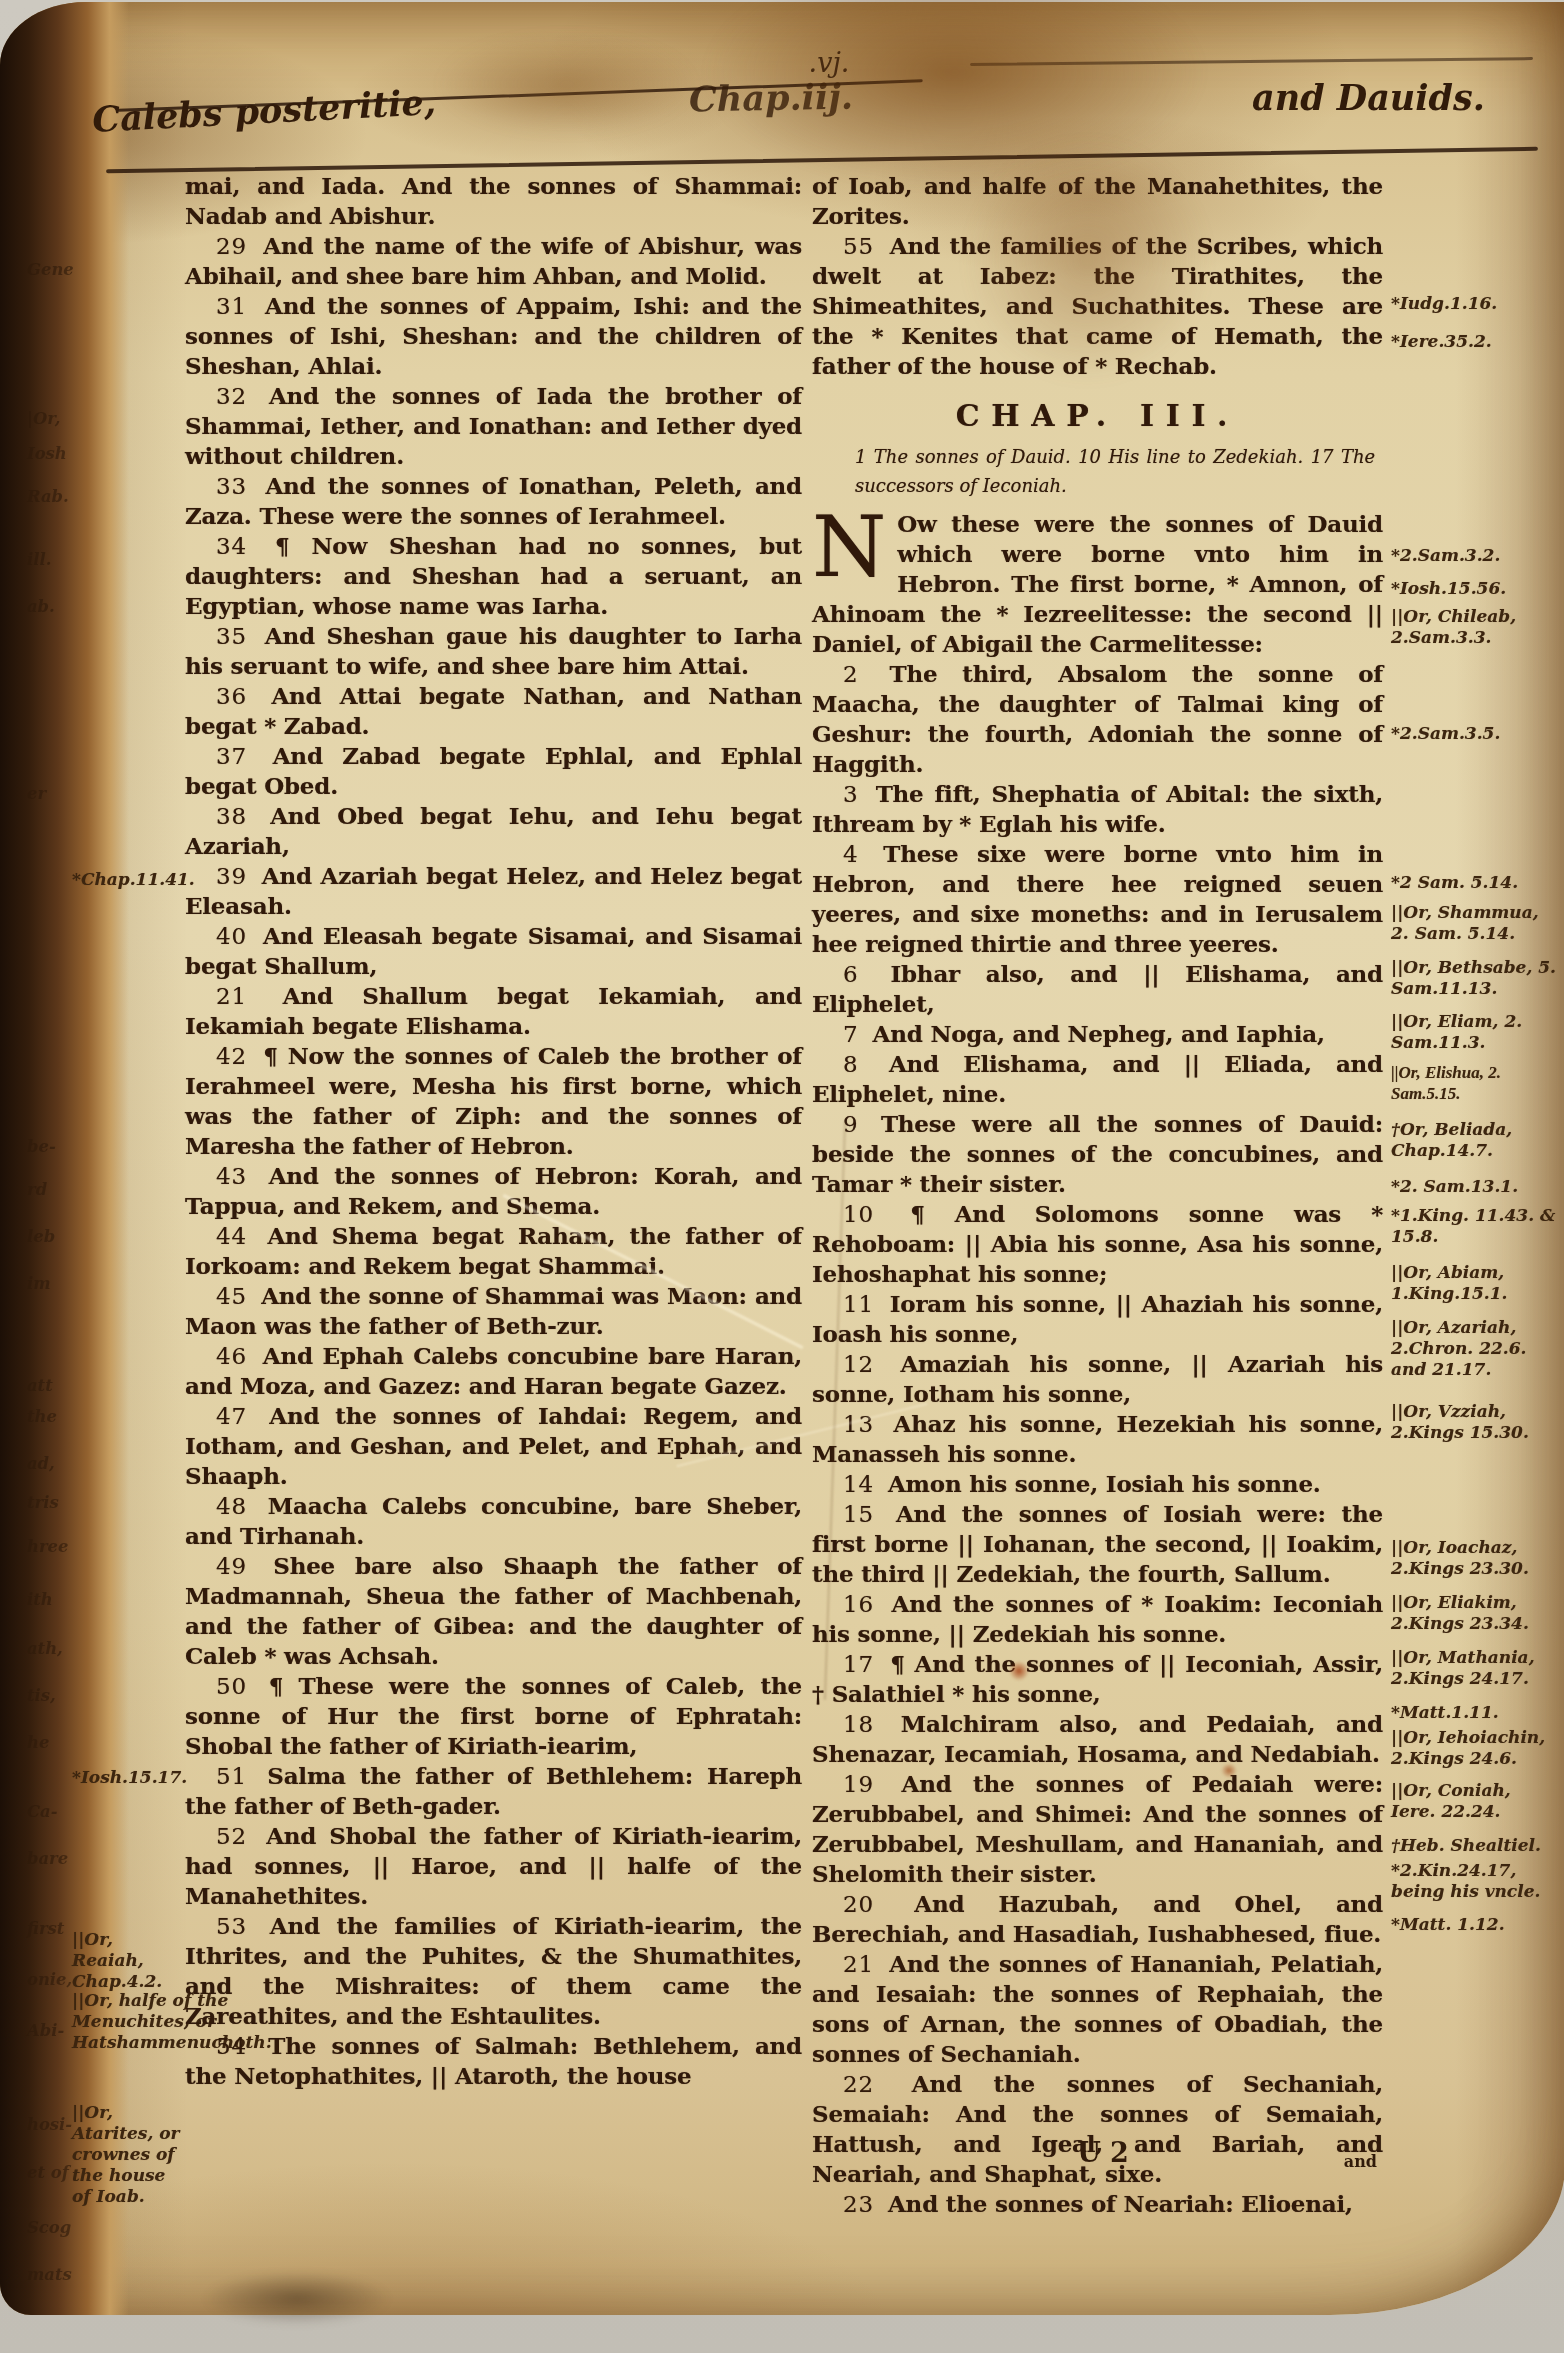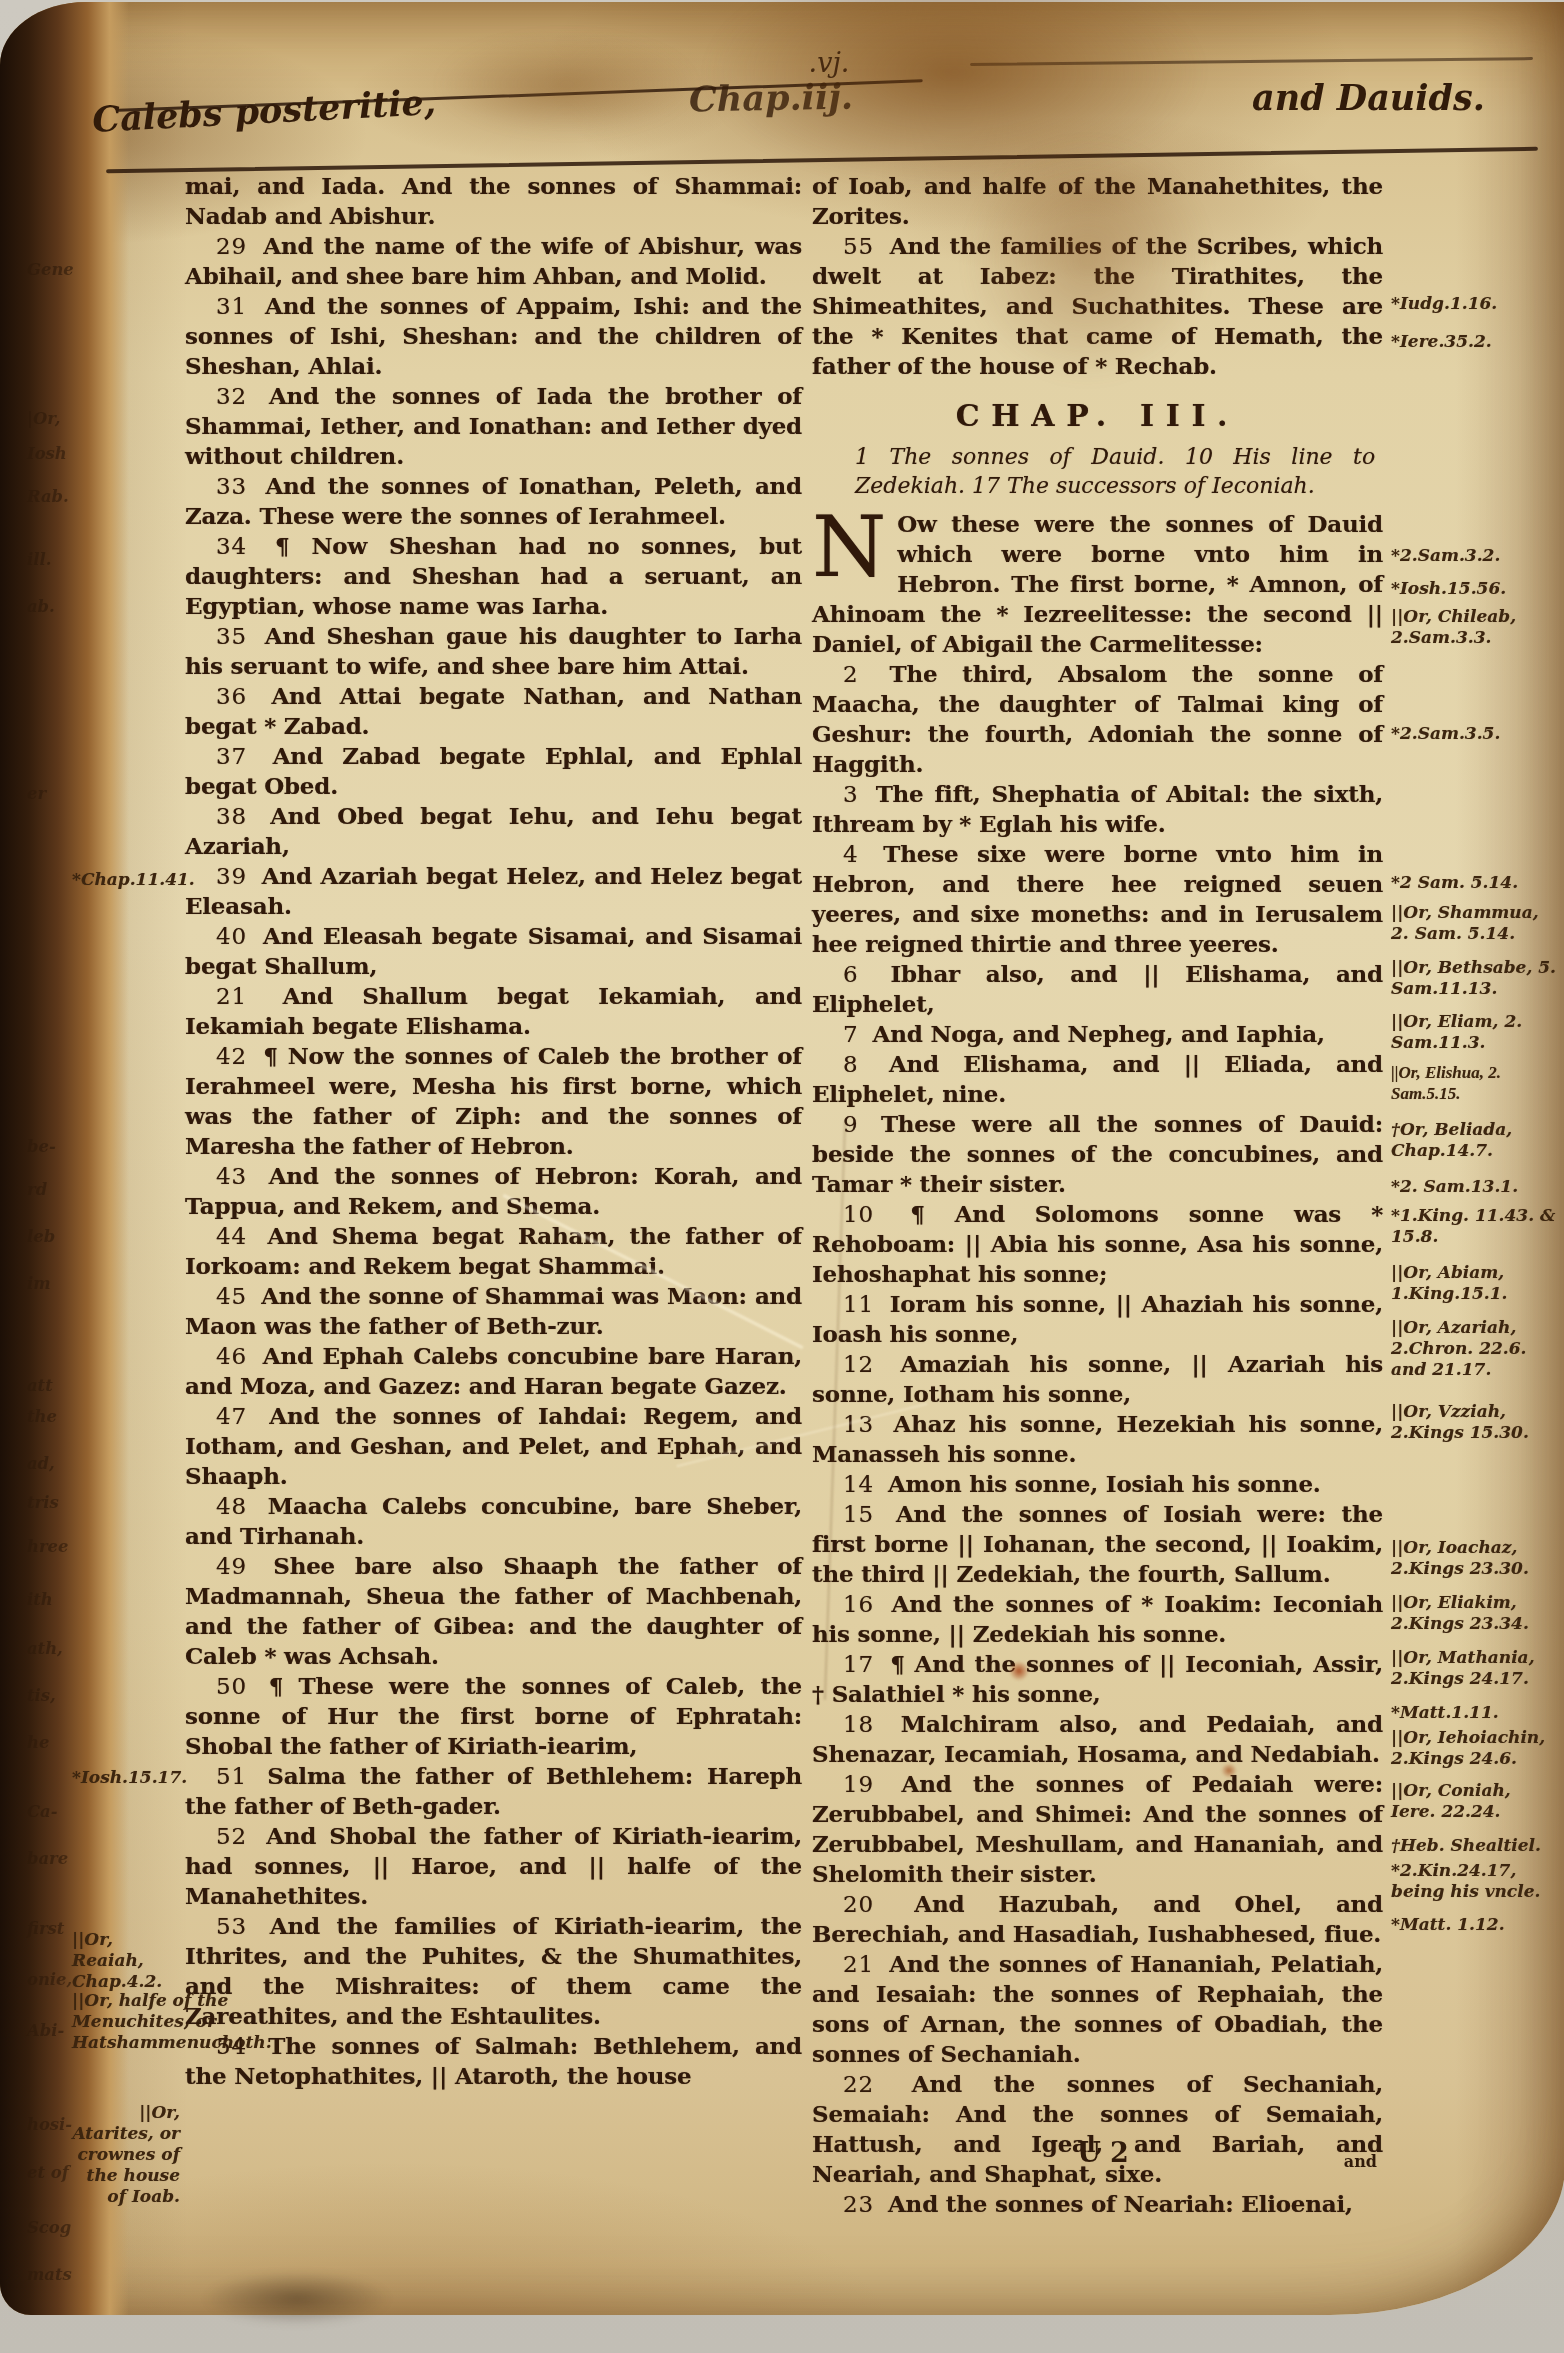--- a/index.html
+++ b/index.html
@@ -40,21 +40,21 @@
   .col{position:absolute;top:169px;font-weight:700;font-size:23px;line-height:30px;
        color:#30190a;text-align:justify;letter-spacing:-0.2px;
        text-shadow:0 0 0.8px rgba(48,25,10,.55);}
   #left-column{left:185px;width:617px;height:2113px;}
   #right-column{left:812px;width:571px;height:2003px;}
   .col p{margin:0;text-indent:31px;}
   .col p.flush{text-indent:0;}
   .vnum{font-weight:400;letter-spacing:0.8px;margin-right:6.3px;}
   #chap-heading{text-align:center;font-weight:600;font-size:30px;letter-spacing:11.7px;
       text-indent:0;margin:20.3px 0 11px 0;font-family:"DejaVu Serif","Liberation Serif",serif;}
-  #chap-summary{font-style:italic;font-weight:500;font-size:22px;line-height:29px;
+  #chap-summary{font-style:italic;font-weight:500;font-size:18px;line-height:29px;
       text-indent:0;margin:0 7.8px 9.4px 43px;letter-spacing:0;}
   .initial{float:left;font-size:85px;line-height:66px;font-weight:500;margin:4.7px 11px 0 0;}
   
   .mnotes{position:absolute;top:0;height:2313px;}
   #left-margin{left:72px;width:108px;}
   #right-margin{left:1391px;width:166px;}
   .mnote{position:absolute;font-style:italic;font-weight:600;font-size:17px;line-height:21px;
          color:#3c250f;text-shadow:0 0 0.8px rgba(60,37,15,.4);}
   
   .frag{position:absolute;left:27px;width:55px;font-style:italic;font-weight:700;font-size:16.4px;
@@ -98,21 +98,21 @@
     <div id="folio">.vj.</div>
     <div class="header-it" id="header-left">Calebs posteritie,</div>
     <div class="header-it" id="header-center">Chap.iij.</div>
     <div class="header-it" id="header-right">and Dauids.</div>
 
     <div class="mnotes" id="left-margin">
         <div class="mnote" style="top: 867px;">*Chap.11.41.</div>
         <div class="mnote" style="top: 1765px;">*Iosh.15.17.</div>
         <div class="mnote" style="top: 1927px;">||Or, Reaiah, Chap.4.2.</div>
         <div class="mnote" style="top: 1988px;">||Or, halfe of the Menuchites, or Hatshammenuchoth.</div>
-        <div class="mnote" style="top: 2100px; text-align: right;">||Or, Atarites, or crownes of the house of Ioab.</div>
+        <div class="mnote" style="top: 2100px;">||Or, Atarites, or crownes of the house of Ioab.</div>
         <div class="frag" style="top: 258px; left: -45px;">Gene</div>
         <div class="frag" style="top: 407px; left: -45px;">|Or,</div>
         <div class="frag" style="top: 442px; left: -45px;">Iosh</div>
         <div class="frag" style="top: 485px; left: -45px;">Rab.</div>
         <div class="frag" style="top: 548px; left: -45px;">ill.</div>
         <div class="frag" style="top: 595px; left: -45px;">ab.</div>
         <div class="frag" style="top: 782px; left: -45px;">er</div>
         <div class="frag" style="top: 1135px; left: -45px;">be-</div>
         <div class="frag" style="top: 1178px; left: -45px;">rd</div>
         <div class="frag" style="top: 1225px; left: -45px;">leb</div>

